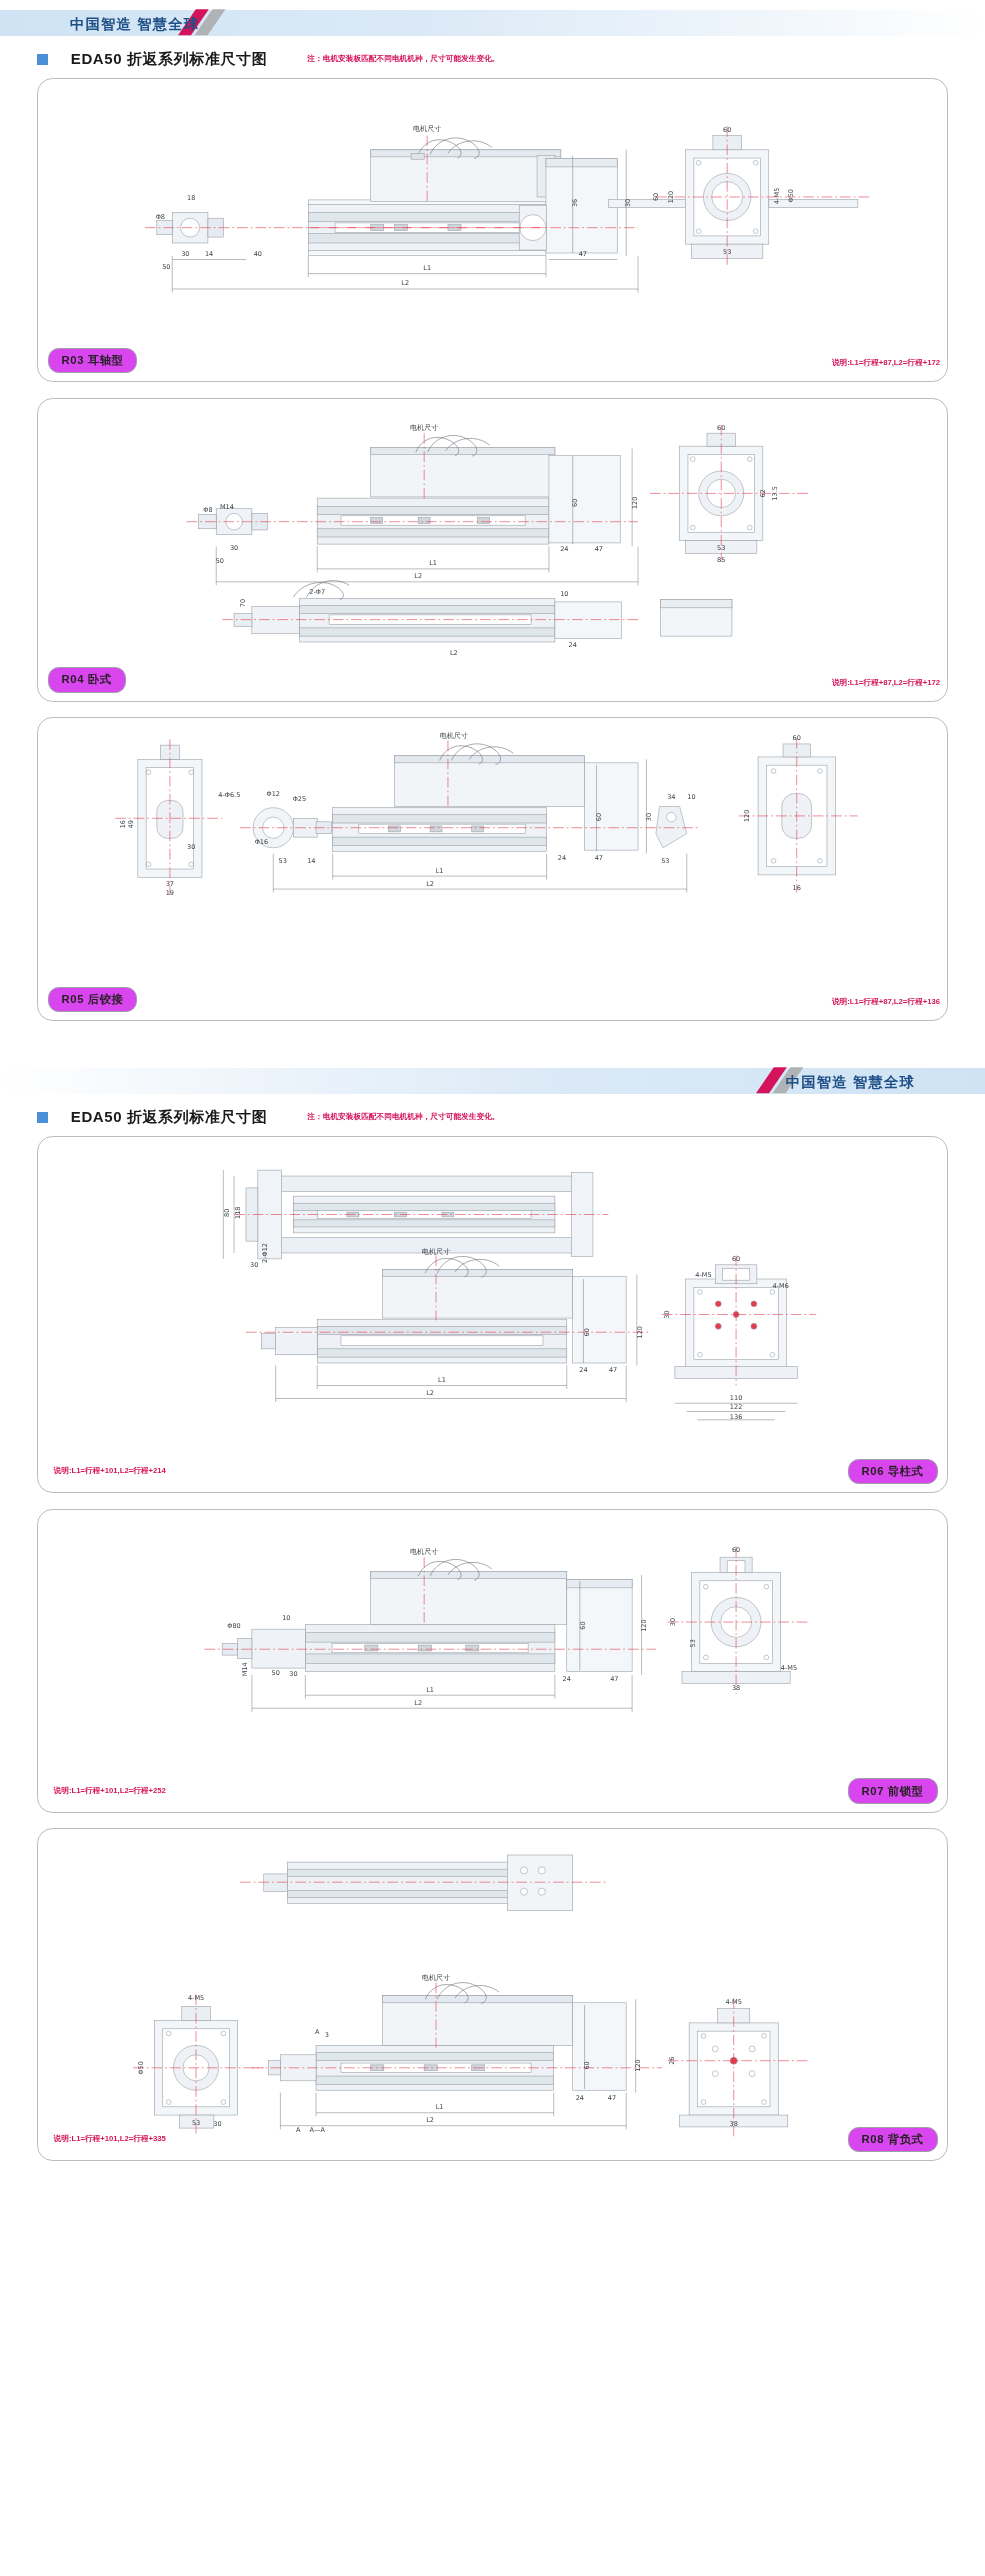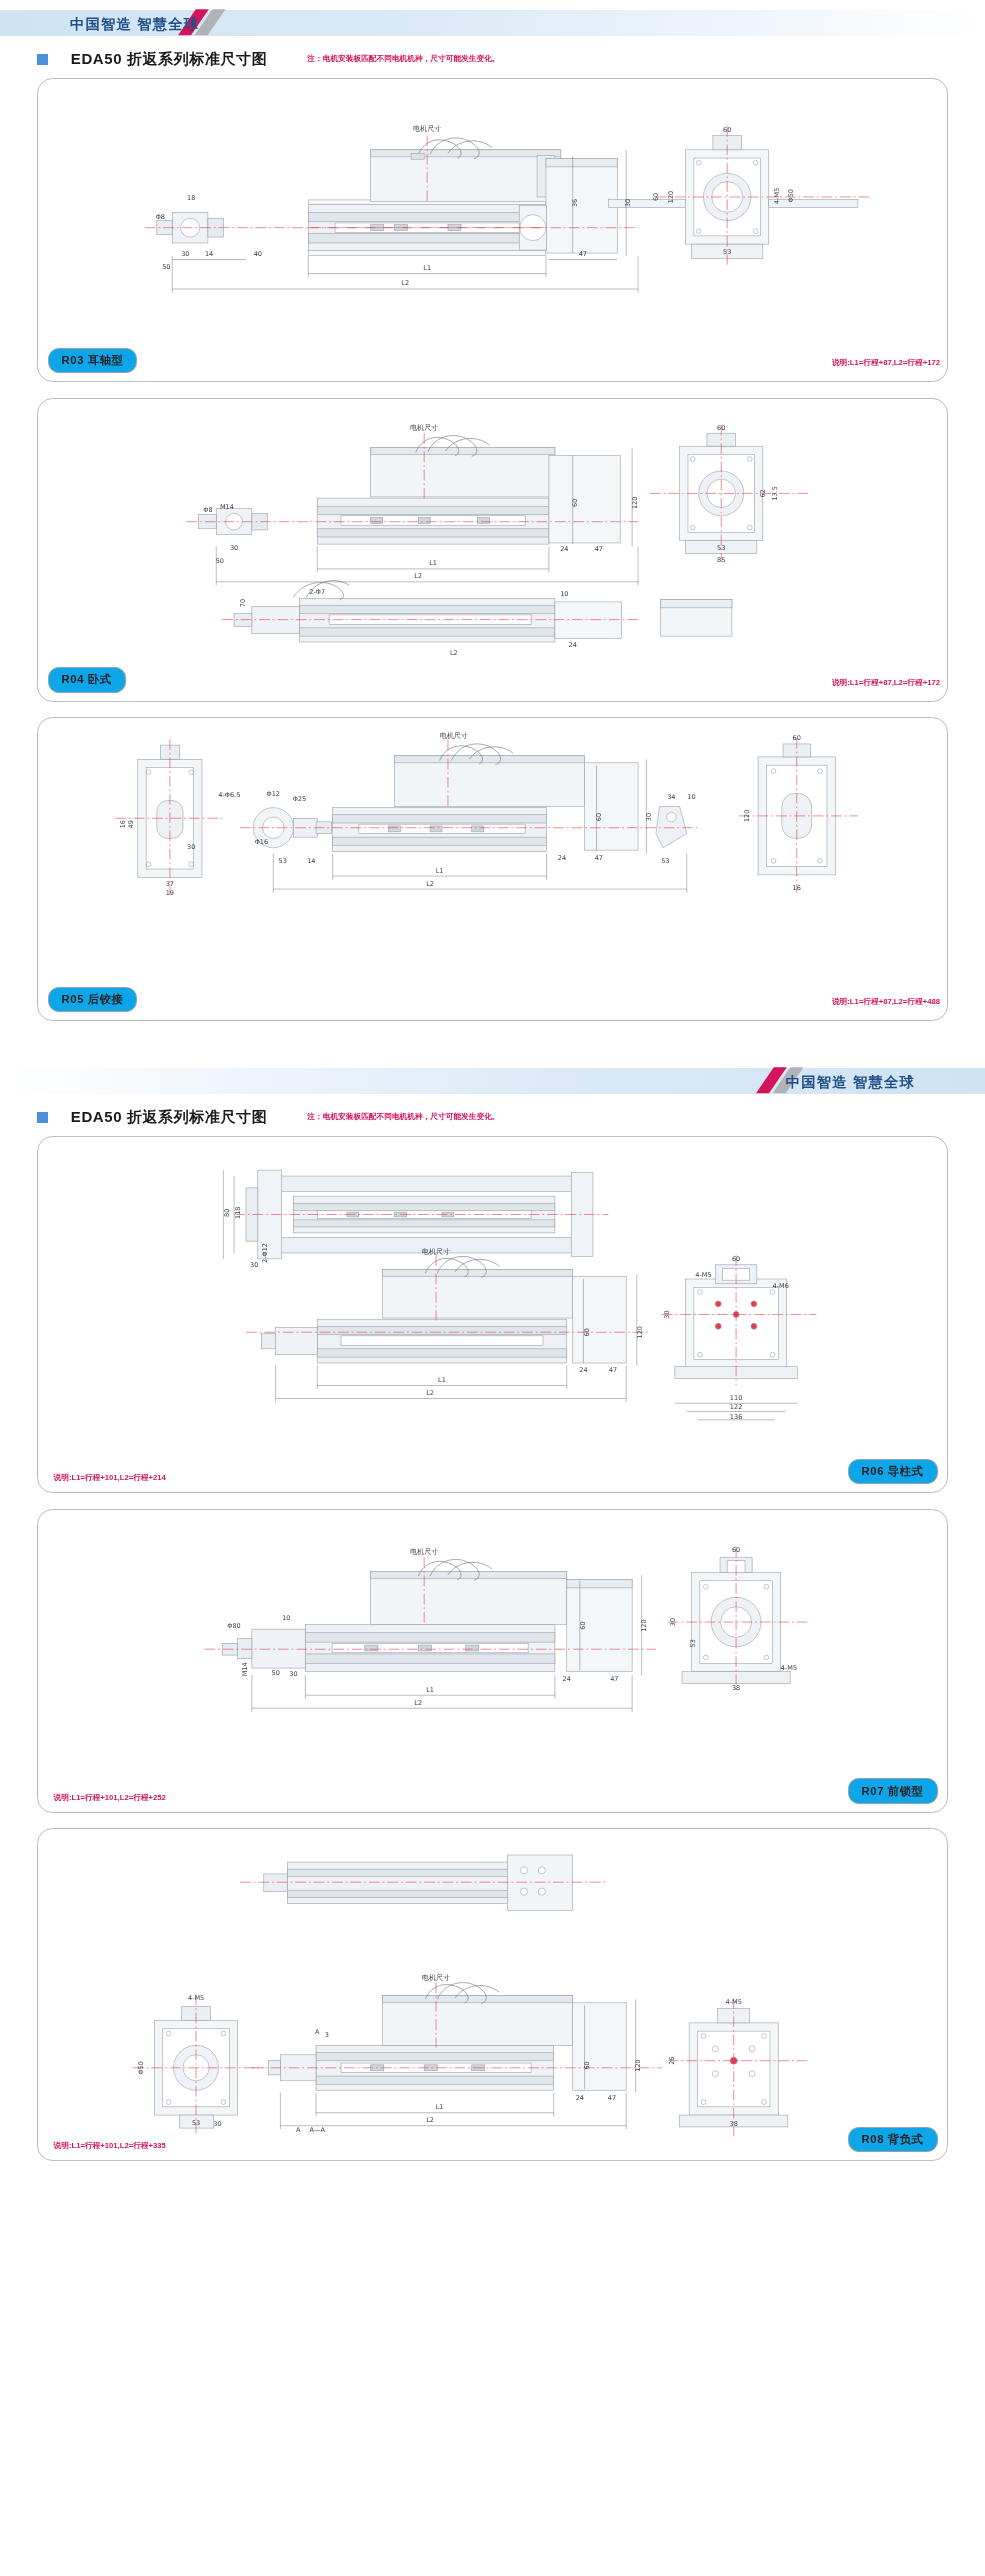--- a/index.html
+++ b/index.html
@@ -93,39 +93,39 @@
     border-radius: 15.5px;
     background: #ffffff;
     margin-bottom: 15.5px;
     overflow: hidden;
   }
 
   .label-chip {
     position: absolute;
     border: 0.6px solid #9aa0a6;
     border-radius: 10.7px;
-    background: #0ea5e9;
+    background: #d946ef;
     padding: 4.2px 13px;
     font-size: 11.3px;
     font-weight: bold;
     letter-spacing: 0.6px;
     white-space: nowrap;
   }
   .chip-bl { left: 9.5px; bottom: 8.3px; }
   .chip-br { right: 9.5px; bottom: 8.3px; }
 
   .note-red {
     position: absolute;
     font-size: 7.7px;
     font-weight: bold;
     color: #d4145a;
     white-space: nowrap;
   }
   .note-br { right: 7px; bottom: 13px; }
-  .note-bl { left: 15.5px; bottom: 9px; }
+  .note-bl { left: 15.5px; bottom: 16px; }
 
   
   .draw { position: absolute; left: 0; top: 0; width: 100%; height: 100%; }
   .draw svg { display: block; width: 100%; height: 100%; }
 
   .divider-space { height: 21.4px; }
 
   .dim-txt { font-family: "DejaVu Sans", sans-serif; }
 </style>
 </head>
@@ -429,21 +429,21 @@
             <text x="1066" y="138">34</text>
             <text x="1100" y="138">10</text>
             <text x="1277" y="38">60</text>
             <text x="1277" y="292">16</text>
             <text x="1196" y="166" transform="rotate(-90 1196 166)">120</text>
           </g>
           <text class="dim-txt" x="700" y="34" fill="#3c4147" font-size="12" text-anchor="middle">电机尺寸</text>
         </svg>
       </div>
       <div class="label-chip chip-bl">R05  后铰接</div>
-      <div class="note-red note-br">说明:L1=行程+87,L2=行程+488</div>
+      <div class="note-red note-br">说明:L1=行程+87,L2=行程+136</div>
     </div>
   </div>
 </div>
 
 <div class="divider-space"></div>
 
 <div class="page">
 
   <div class="header right-align">
     <div class="band"></div>

